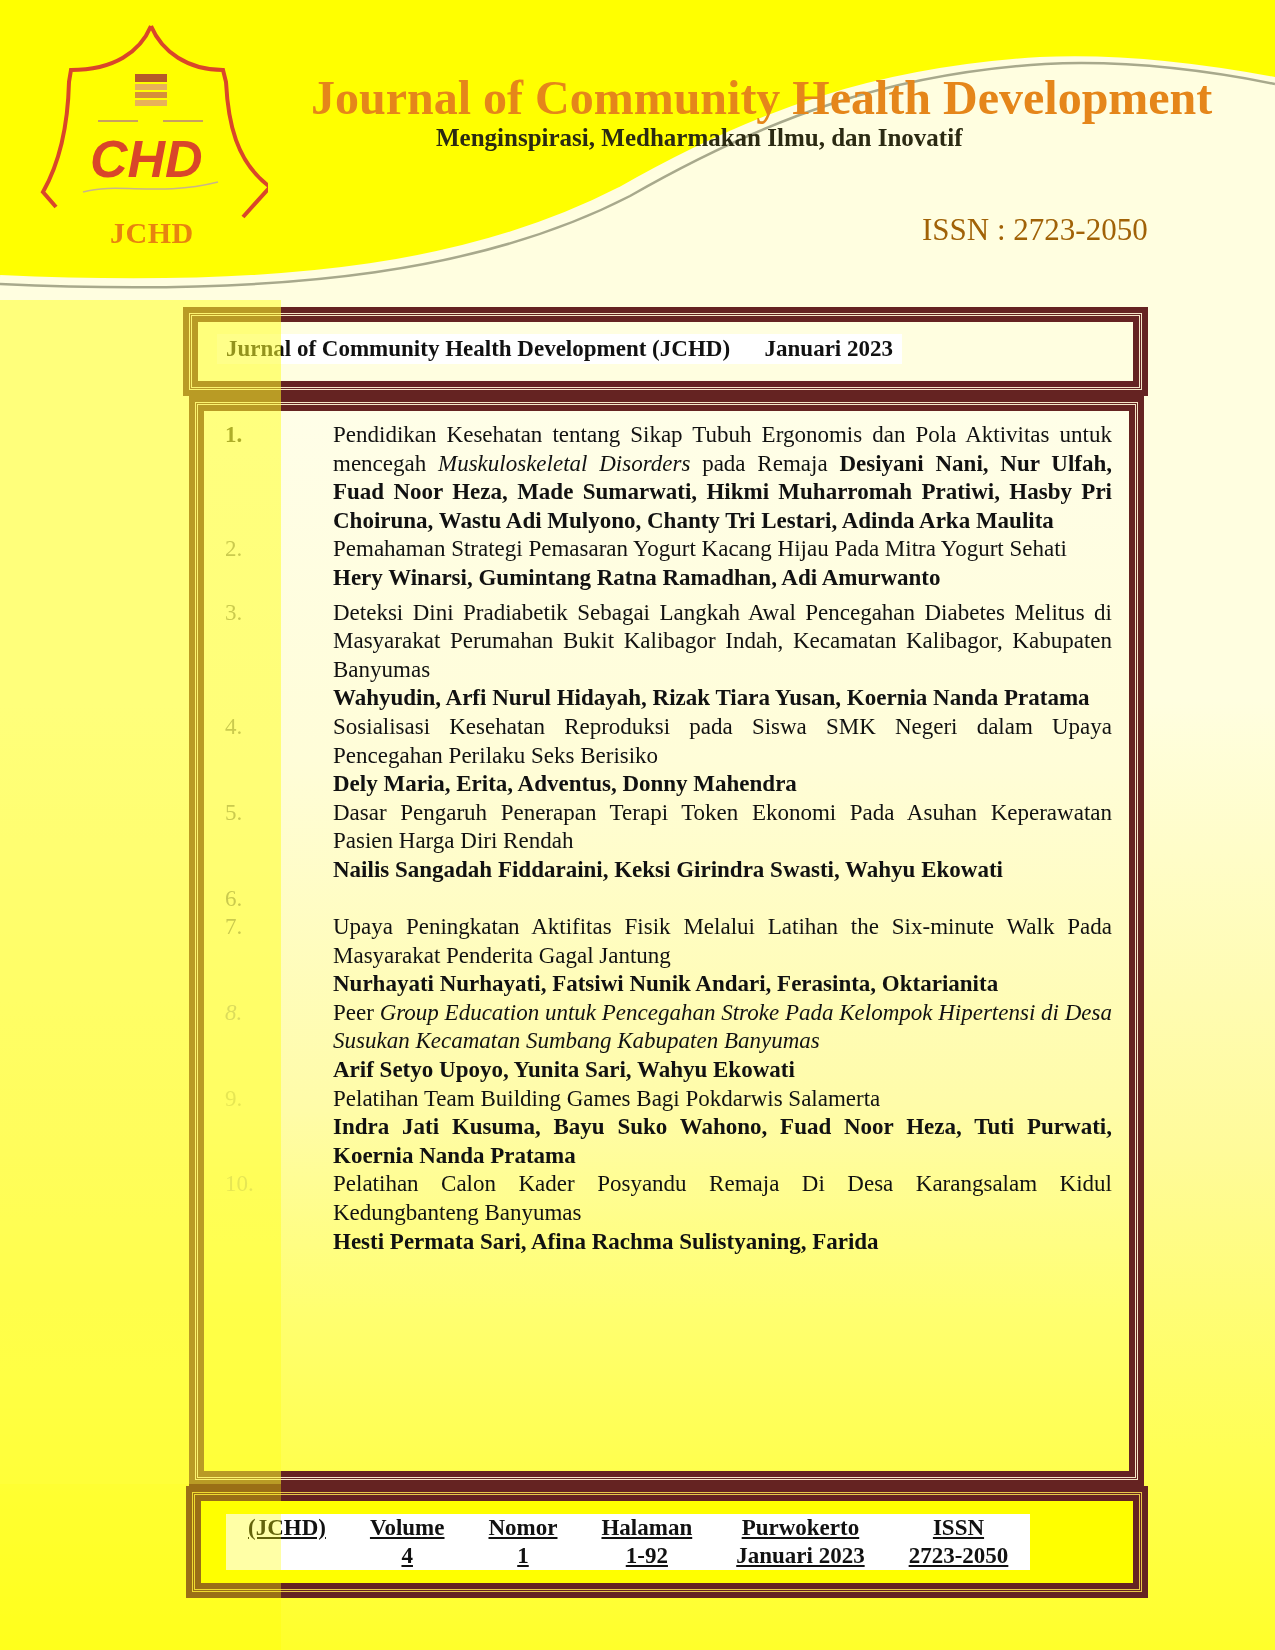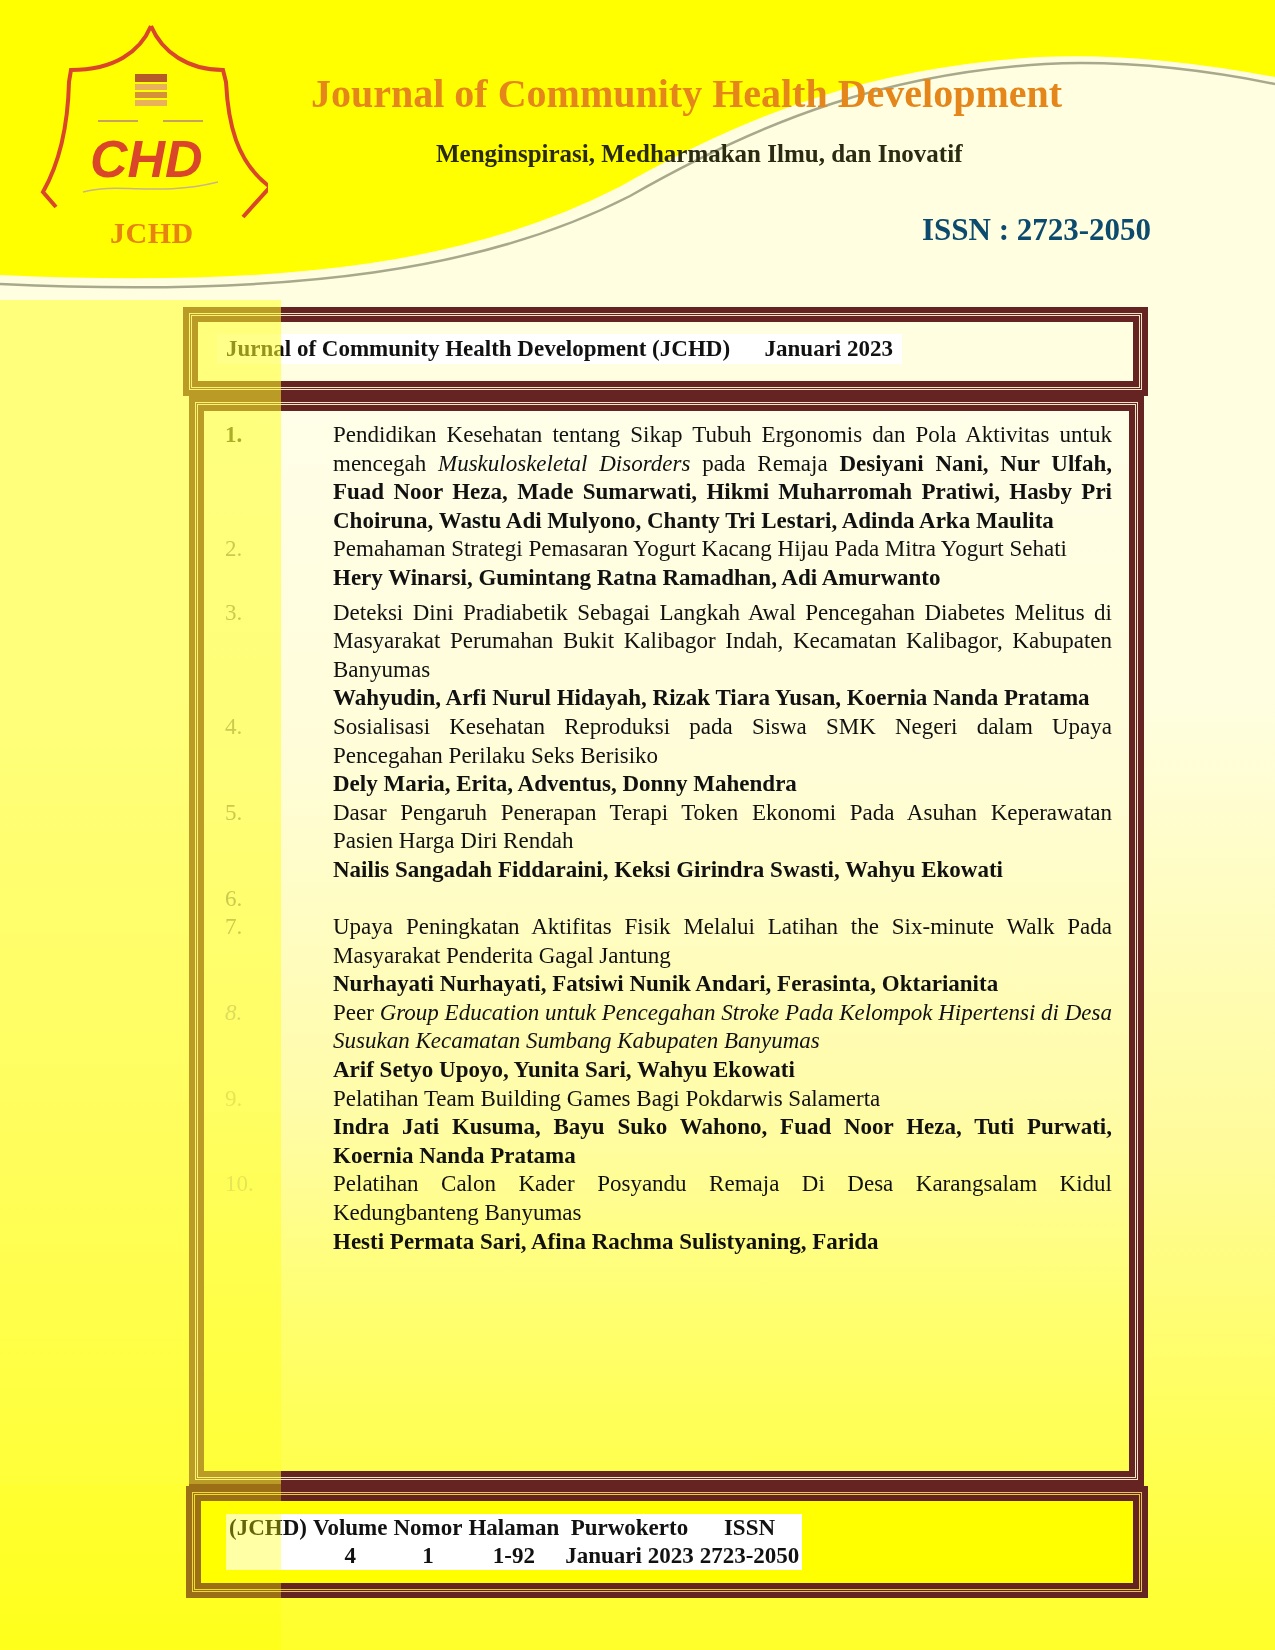--- a/index.html
+++ b/index.html
@@ -9,27 +9,27 @@
     background: linear-gradient(to bottom, #fffee0 0px, #fffee0 700px, #fffb9a 1150px, #ffff55 1450px, #ffff2a 1650px);
   }
   .wave { position:absolute; left:0; top:0; width:1275px; height:320px; }
   .logo { position:absolute; left:38px; top:22px; width:230px; height:210px; }
   .logo-label {
     position:absolute; left:110px; top:216px; font-weight:bold; font-size:30px;
     color:#e7830f; letter-spacing:0.5px;
   }
   .journal-title {
     position:absolute; left:311px; top:70px; width:860px; text-align:left;
-    font-size:40px; font-weight:bold; color:#e5861a; white-space:nowrap;
+    font-size:48px; font-weight:bold; color:#e5861a; white-space:nowrap;
   }
   .journal-tagline {
-    position:absolute; left:436px; top:124px; font-size:25px; font-weight:bold; color:#2b2a12; white-space:nowrap;margin-top:16px;
+    position:absolute; left:436px; top:124px; font-size:25px; font-weight:bold; color:#2b2a12; white-space:nowrap;
   }
   .issn-top {
-    position:absolute; left:922px; top:212px; font-size:31px; font-weight:bold; color:#0c4a6e; white-space:nowrap;
+    position:absolute; left:922px; top:212px; font-size:31px; font-weight:normal; color:#a16207; white-space:nowrap;
   }
   .frame {
     position:absolute; background:#652322; box-sizing:border-box;
   }
   .frame .inner {
     position:absolute; left:6px; top:6px; right:6px; bottom:6px;
     border:3px double #f5e6c8; box-sizing:border-box;
   }
   .hdr-frame { left:183px; top:307px; width:965px; height:89px; }
   .hdr-fill { position:absolute; left:15px; top:15px; right:15px; bottom:15px; background:#fffee0; }
@@ -52,21 +52,21 @@
   .toc-item.i9 .num, .toc-item.i10 .num { color:#c8c88a; }
   .toc-item .body { flex:1; text-align:justify;margin-left:47px; }
   .toc-item .title-line { display:block; }
   .toc-item .authors { display:block; font-weight:bold; text-align:justify; }
   .gap-small { height:6px; }
   .footer-frame { left:186px; top:1486px; width:962px; height:112px; background:#652322; }
   .footer-fill { position:absolute; left:15px; top:15px; right:15px; bottom:15px; background:#ffff00; }
   .footer-table {
     position:absolute; left:40px; top:28px; border-collapse:collapse; font-size:23px; font-weight:bold; color:#111;
   }
-  .footer-table td { background:#ffffff; padding:0 3px; height:28px; text-align:center; white-space:nowrap; }
+  .footer-table td { background:#ffffff; padding:0 22px; height:28px; text-align:center; white-space:nowrap;text-decoration:underline; }
   .left-band {
     position:absolute; left:0; top:300px; width:281px; height:1184px;
     background:rgba(255,255,40,0.55); pointer-events:none;
   }
   .left-band-low {
     position:absolute; left:0; top:1484px; width:281px; height:166px;
     background:rgba(255,255,0,0.35); pointer-events:none;
   }
 </style>
 </head>

